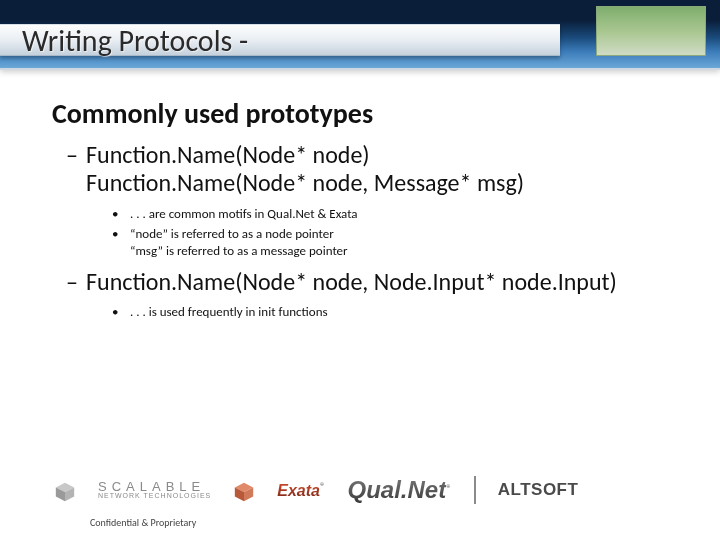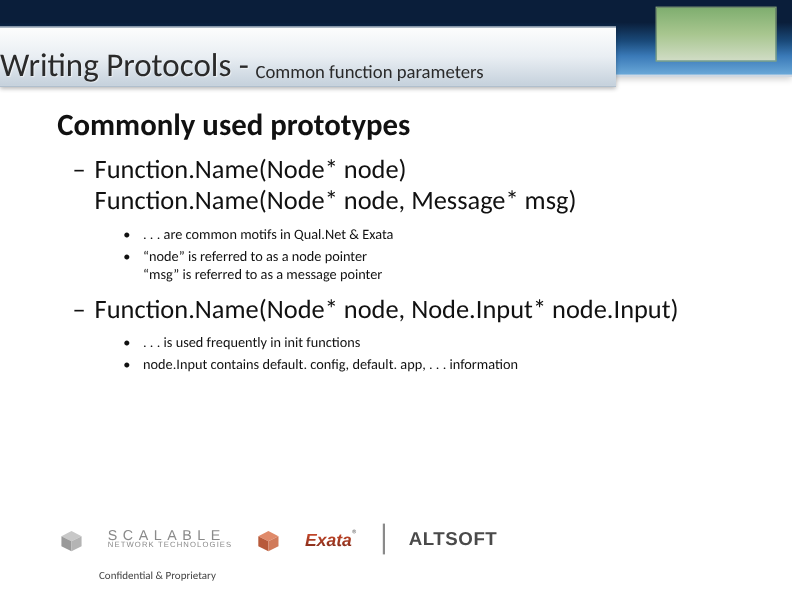--- a/index.html
+++ b/index.html
@@ -20,28 +20,28 @@
   .header-thumb {
     position: absolute;
     right: 14px; top: 6px;
     width: 110px; height: 50px;
     background: linear-gradient(to bottom, #7fae6f 0%, #a8c68f 50%, #d0dcc5 100%);
     border: 1px solid #8aa87a;
   }
   .title-bar {
     position: absolute;
     left: 0; top: 24px;
-    width: 560px; height: 55px;
+    width: 560px; height: 32px;
     background: linear-gradient(to bottom, #fdfdfd 0%, #e9eef3 50%, #c5d1dc 100%);
     border-top: 1px solid #d8e0e8;
     border-bottom: 1px solid #a8b8c8;
     box-shadow: 0 2px 4px rgba(0,0,0,0.3);
     display: flex;
-    align-items: flex-end;
-    padding-left: 0;
+    align-items: center;
+    padding-left: 22px;
   }
   .title-main {
     font-size: 30px;
     color: #2a2a2a;
     text-shadow: 1px 1px 1px rgba(255,255,255,0.6);
     font-weight: 400;
   }
   .title-sub {
     font-size: 17px;
     color: #2a2a2a;
@@ -133,21 +133,20 @@
   }
   .cube svg { width: 100%; height: 100%; }
 </style>
 </head>
 <body>
 
 <div class="header">
   <div class="header-thumb"></div>
   <div class="title-bar">
     <span class="title-main">Writing Protocols - </span>
-    <span class="title-sub">Common function parameters</span>
   </div>
 </div>
 
 <div class="content">
   <div class="h1">Commonly used prototypes</div>
 
   <div class="lvl1">
     <span class="dash">–</span><span>Function.Name(Node* node)</span><br>
     <span>Function.Name(Node* node, Message* msg)</span>
   </div>
@@ -158,23 +157,20 @@
     <span class="bullet">•</span><span>“node” is referred to as a node pointer</span><br>
     <span>“msg” is referred to as a message pointer</span>
   </div>
 
   <div class="lvl1" style="margin-top:8px">
     <span class="dash">–</span><span>Function.Name(Node* node, Node.Input* node.Input)</span>
   </div>
   <div class="lvl2">
     <span class="bullet">•</span><span>. . . is used frequently in init functions</span>
   </div>
-  <div class="lvl2">
-    <span class="bullet">•</span><span>node.Input contains default. config, default. app, . . . information</span>
-  </div>
 </div>
 
 <div class="footer">
   <div class="logos">
     <span class="cube">
       <svg viewBox="0 0 24 24">
           <polygon points="12,2 22,7 12,12 2,7" fill="#c8c8c8"></polygon>
           <polygon points="2,7 12,12 12,22 2,17" fill="#9a9a9a"></polygon>
           <polygon points="22,7 22,17 12,22 12,12" fill="#b4b4b4"></polygon>
         </svg>
@@ -184,17 +180,18 @@
       <span class="sub">NETWORK TECHNOLOGIES</span>
     </span>
     <span class="cube">
       <svg viewBox="0 0 24 24">
           <polygon points="12,2 22,7 12,12 2,7" fill="#e08a6a"></polygon>
           <polygon points="2,7 12,12 12,22 2,17" fill="#b85a3a"></polygon>
           <polygon points="22,7 22,17 12,22 12,12" fill="#d07a5a"></polygon>
         </svg>
     </span>
     <span><span class="logo-exata">Exata</span><span class="reg">®</span></span>
+    <span><span class="logo-qualnet">Qual.Net</span><span class="reg">®</span></span>
     <span class="divider"></span>
     <span class="logo-altsoft">ALTSOFT</span>
   </div>
   <div class="confidential">Confidential &amp; Proprietary</div>
 </div>
 
 </body></html>

